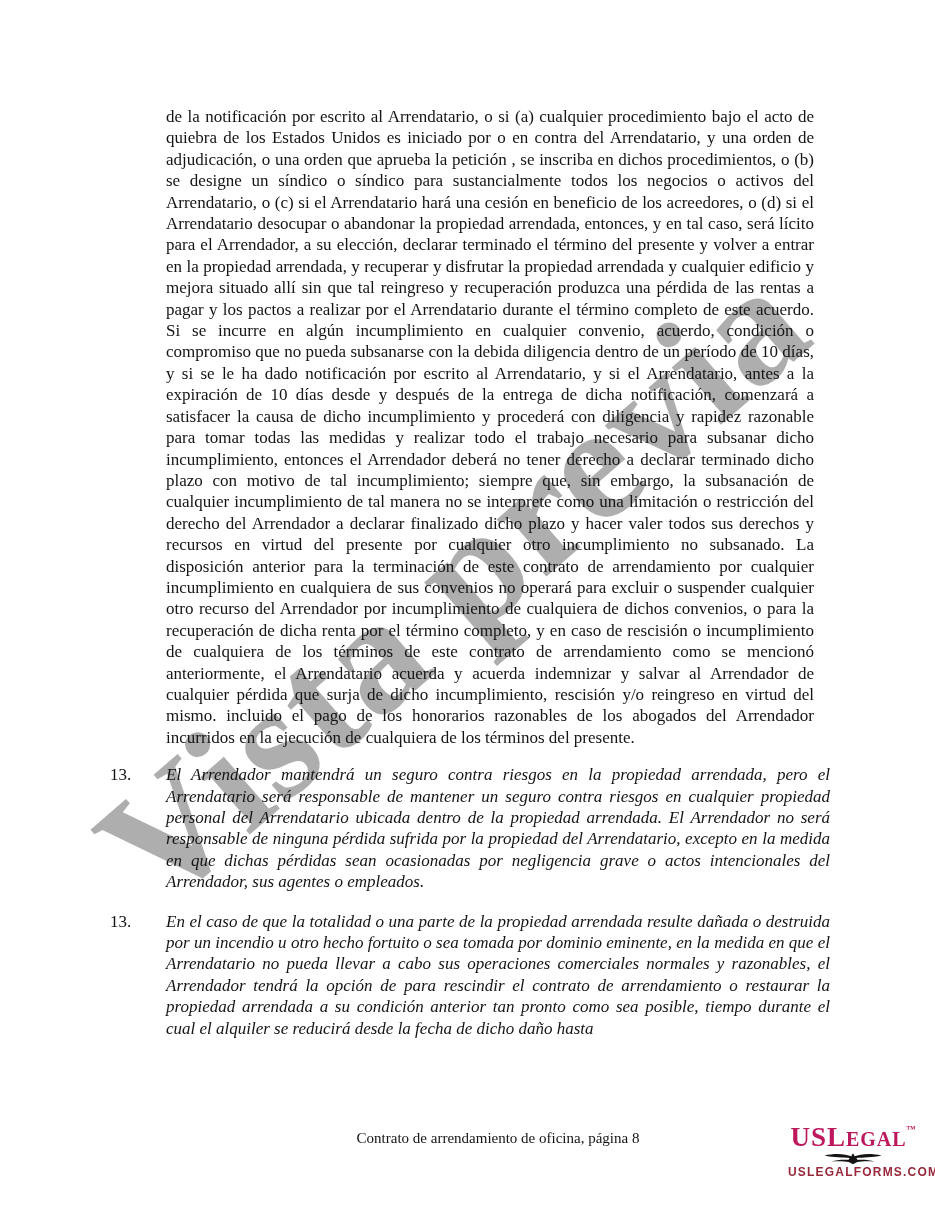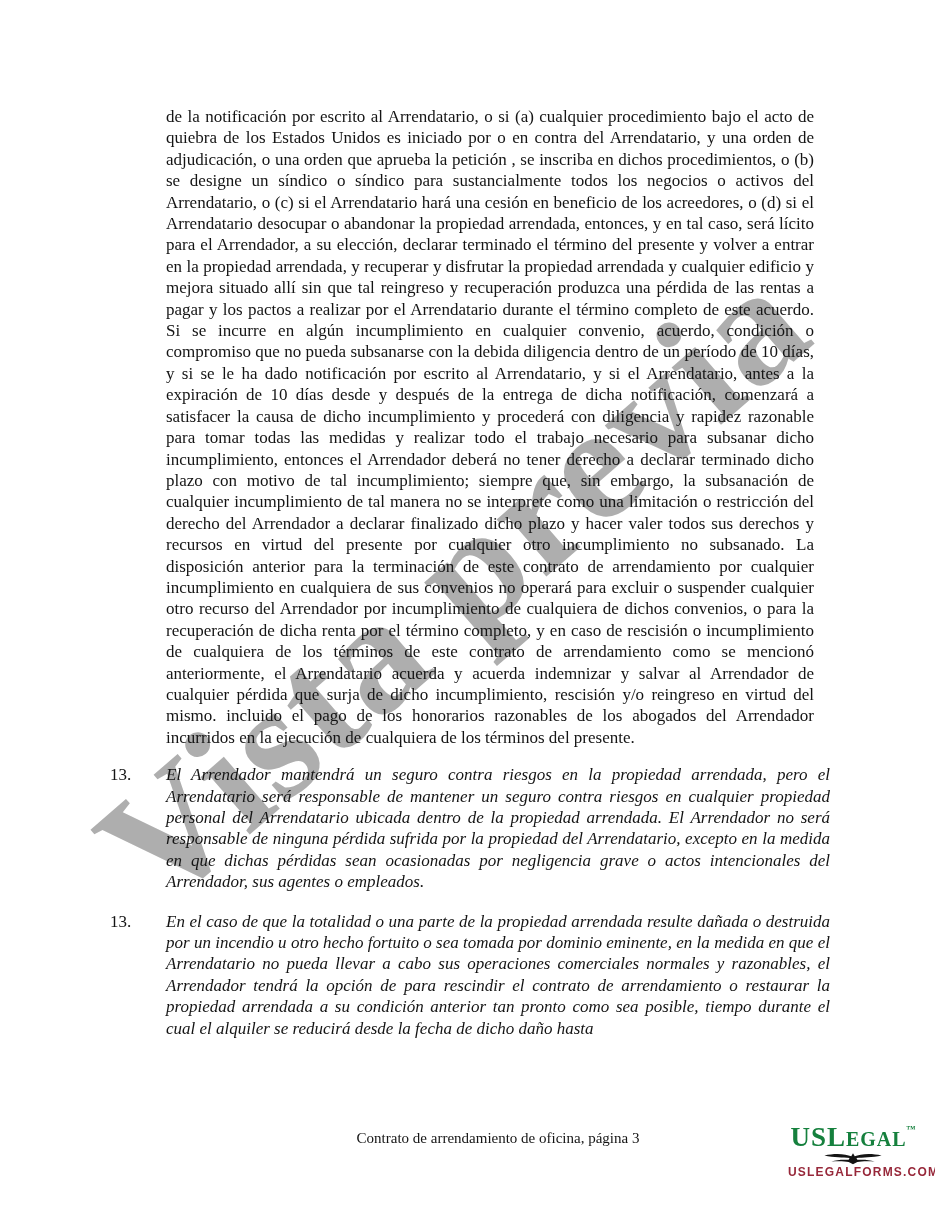--- a/index.html
+++ b/index.html
@@ -73,21 +73,21 @@
     left: 788px;
     top: 1124px;
     width: 130px;
     text-align: center;
     z-index: 1;
     line-height: 1;
   }
   .logo-text {
     font-family: "Liberation Serif", "DejaVu Serif", serif;
     font-weight: bold;
-    color: #15803d;
+    color: #be185d;
     white-space: nowrap;
   }
   .logo-big {
     font-size: 27px;
     letter-spacing: 1px;
   }
   .logo-small {
     font-size: 20px;
     letter-spacing: 1px;
   }
@@ -122,21 +122,21 @@
       <div class="item-number">13.</div>
       <div class="item-text">El Arrendador mantendrá un seguro contra riesgos en la propiedad arrendada, pero el Arrendatario será responsable de mantener un seguro contra riesgos en cualquier propiedad personal del Arrendatario ubicada dentro de la propiedad arrendada. El Arrendador no será responsable de ninguna pérdida sufrida por la propiedad del Arrendatario, excepto en la medida en que dichas pérdidas sean ocasionadas por negligencia grave o actos intencionales del Arrendador, sus agentes o empleados.</div>
     </div>
 
     <div class="numbered-item">
       <div class="item-number">13.</div>
       <div class="item-text">En el caso de que la totalidad o una parte de la propiedad arrendada resulte dañada o destruida por un incendio u otro hecho fortuito o sea tomada por dominio eminente, en la medida en que el Arrendatario no pueda llevar a cabo sus operaciones comerciales normales y razonables, el Arrendador tendrá la opción de para rescindir el contrato de arrendamiento o restaurar la propiedad arrendada a su condición anterior tan pronto como sea posible, tiempo durante el cual el alquiler se reducirá desde la fecha de dicho daño hasta</div>
     </div>
   </div>
 
-  <div class="footer-line">Contrato de arrendamiento de oficina, página 3</div>
+  <div class="footer-line">Contrato de arrendamiento de oficina, página 8</div>
 
   <div class="logo">
     <span class="logo-text"><span class="logo-big">US</span><span class="logo-big">L</span><span class="logo-small">EGAL</span><span class="logo-tm">™</span></span>
     <svg class="logo-wings" width="62" height="13" viewBox="0 0 140 30" aria-hidden="true">
       <path fill="#141414" d="M4 8 C 28 2, 54 4, 66 10 L70 3 L74 10 C 86 4, 112 2, 136 8 C 114 13, 92 12, 78 14 L80 18 C 94 17, 108 18, 120 22 C 106 21, 90 21, 80 23 L70 28 L60 23 C 50 21, 34 21, 20 22 C 32 18, 46 17, 60 18 L62 14 C 48 12, 26 13, 4 8 Z"></path>
     </svg>
     <div class="logo-site">USLEGALFORMS.COM</div>
   </div>
 
 </div>

